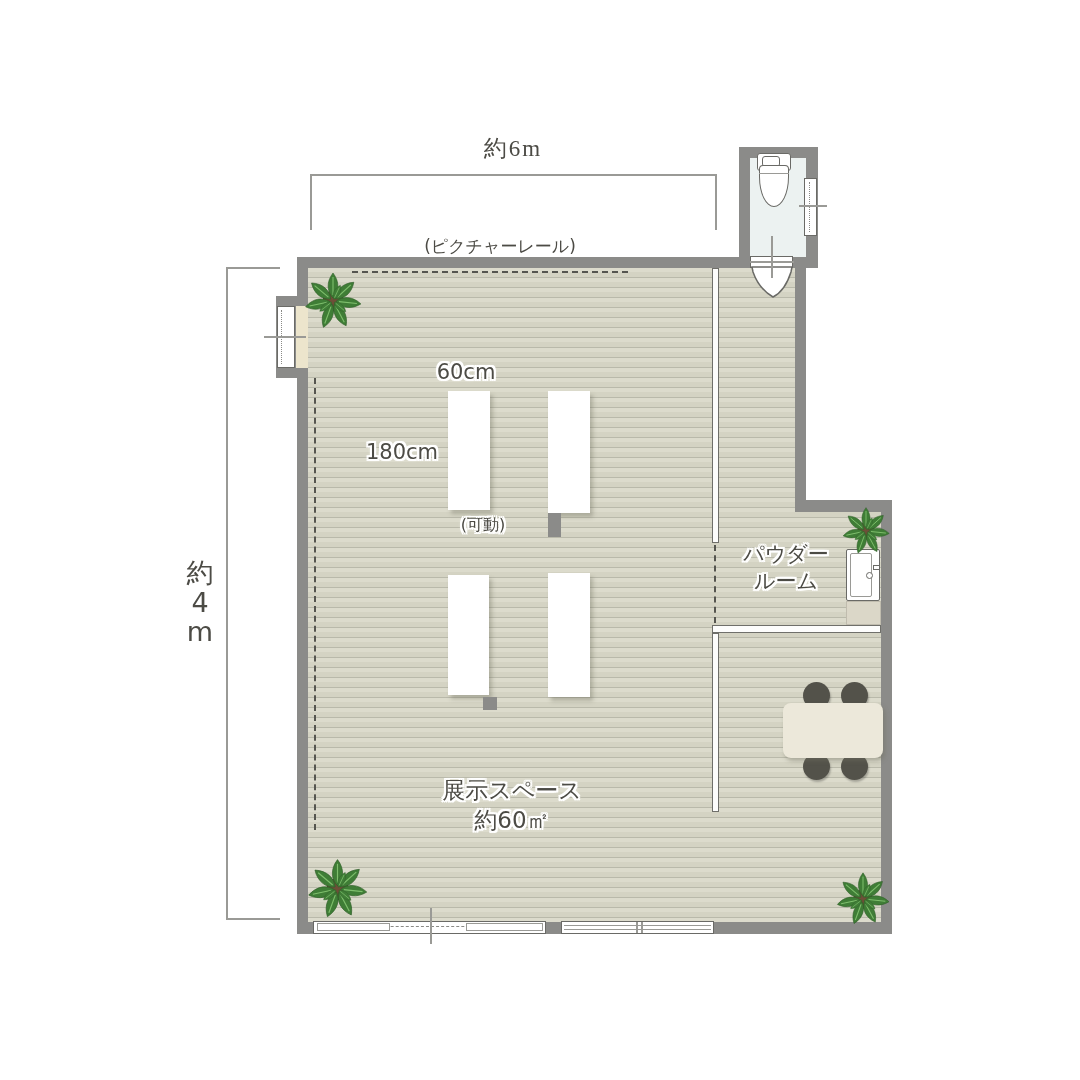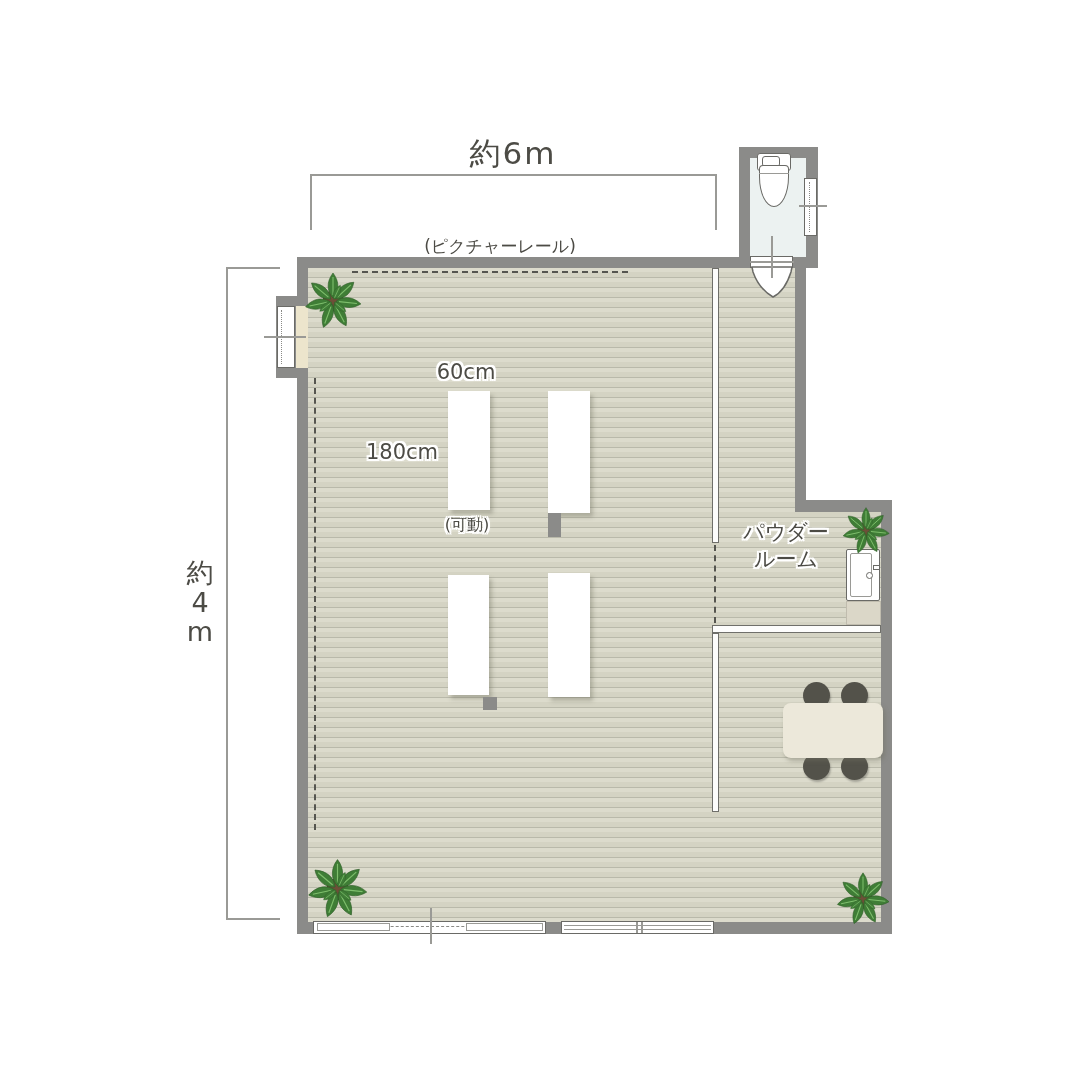--- a/index.html
+++ b/index.html
@@ -160,34 +160,38 @@
       <use href="#plant"></use>
     </svg>
 
   <div class="abs dim" style="left:310px;top:174px;width:407px;height:2px;"></div>
   <div class="abs dim" style="left:310px;top:174px;width:2px;height:56px;"></div>
   <div class="abs dim" style="left:715px;top:174px;width:2px;height:56px;"></div>
   <div class="abs dim" style="left:226px;top:267px;width:2px;height:653px;"></div>
   <div class="abs dim" style="left:226px;top:267px;width:54px;height:2px;"></div>
   <div class="abs dim" style="left:226px;top:918px;width:54px;height:2px;"></div>
 
-  <div class="abs lbl ctr" style="left:513px;top:136px;font-size:31px;letter-spacing:2px;">約6m</div>
+  <div class="abs lbl ctr" style="left:513px;top:136px;font-size:23px;letter-spacing:2px;font-family:Liberation Serif, serif;">約6m</div>
 
   <div class="abs lbl ctr" style="left:500px;top:237px;font-size:17px;">(ピクチャーレール)</div>
 
   <div class="abs lbl ctr" style="left:200px;top:558px;font-size:27px;text-align:center;line-height:1.1;">
     <div>約</div>
     <div>4</div>
     <div>m</div>
   </div>
 
   <div class="abs lbl halo ctr" style="left:466px;top:360px;font-size:21px;">60cm</div>
   <div class="abs lbl halo ctr" style="left:402px;top:440px;font-size:21px;">180cm</div>
-  <div class="abs lbl halo ctr" style="left:467px;top:516px;font-size:16px;">(可動)</div>
+  <div class="abs lbl halo ctr" style="left:483px;top:516px;font-size:16px;">(可動)</div>
 
-  <div class="abs lbl halo ctr" style="left:786px;top:519px;font-size:21px;text-align:center;line-height:1.3;">
+  <div class="abs lbl halo ctr" style="left:786px;top:541px;font-size:21px;text-align:center;line-height:1.3;">
     <div>パウダー</div>
     <div>ルーム</div>
   </div>
 
+  <div class="abs lbl halo ctr" style="left:512px;top:776px;font-size:23px;text-align:center;line-height:1.3;">
+    <div>展示スペース</div>
+    <div>約60㎡</div>
+  </div>
 
 
 </div>
 
 </body></html>

